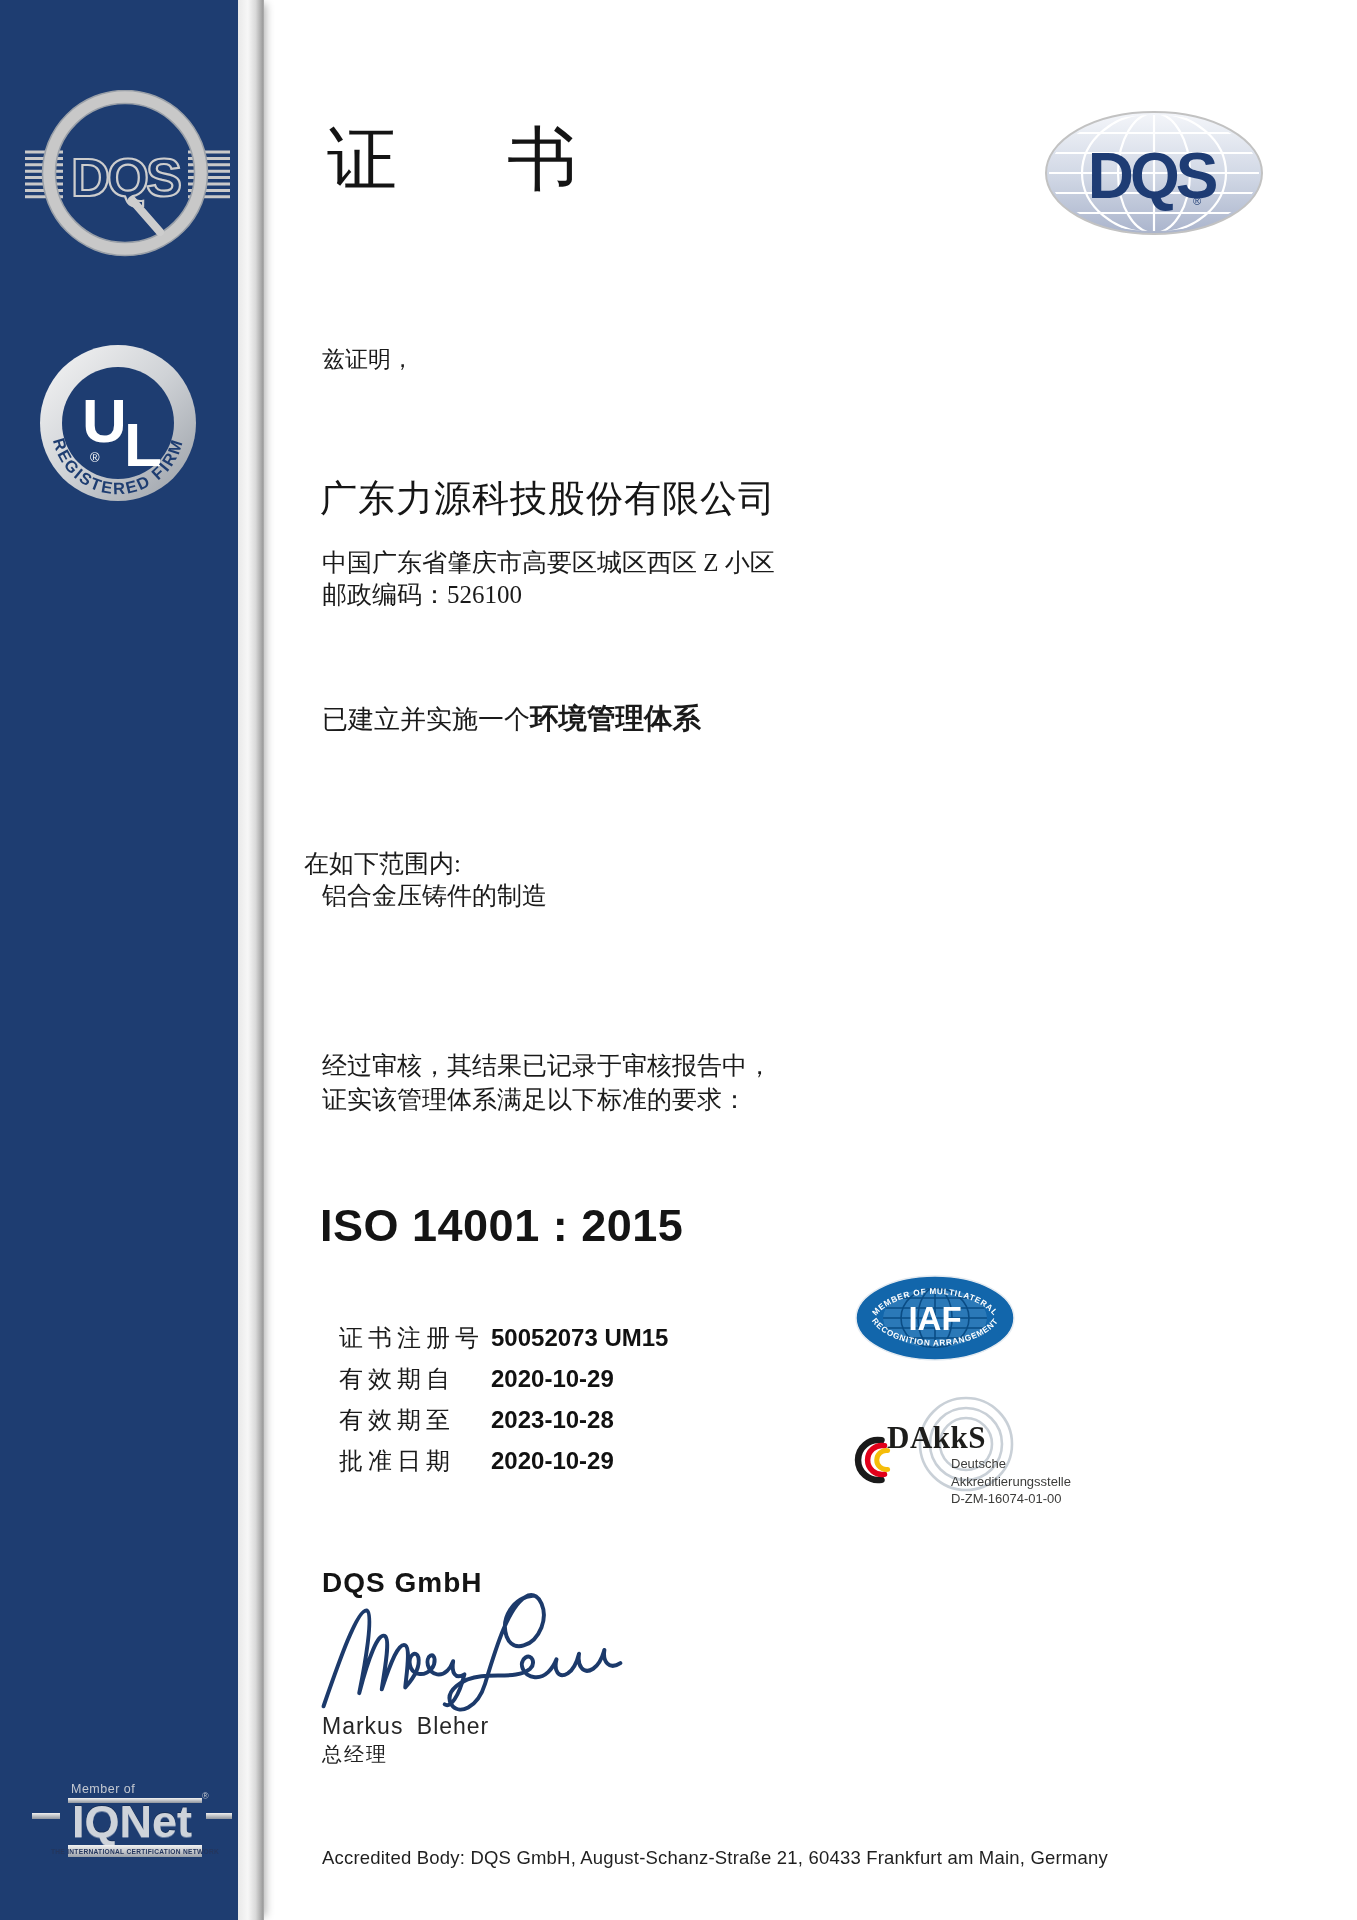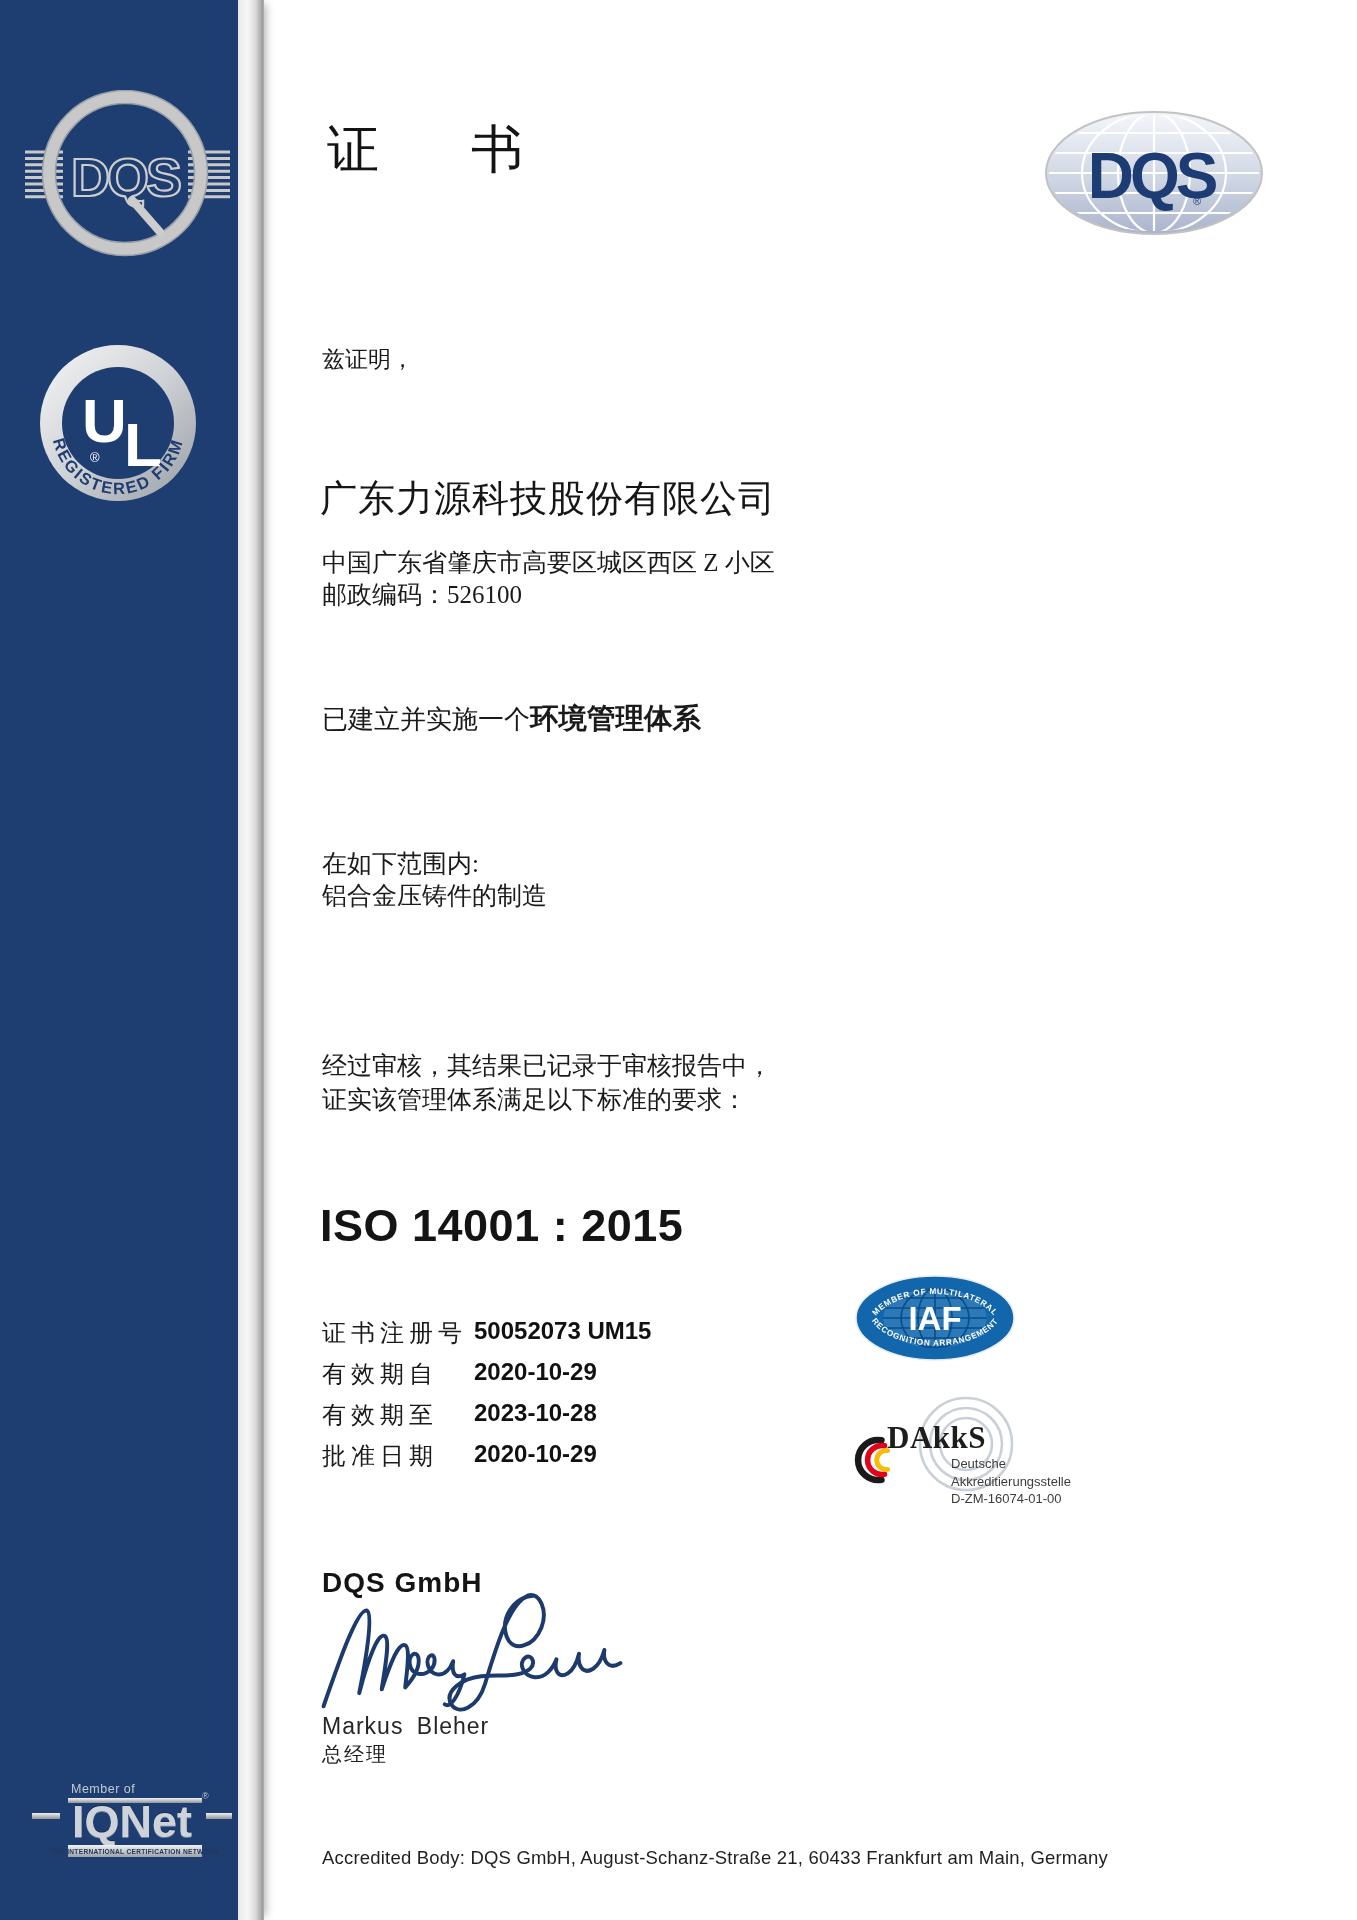--- a/index.html
+++ b/index.html
@@ -13,47 +13,47 @@
   
   .band{position:absolute;left:0;top:0;width:238px;height:1920px;background:#1e3d71;}
   .band-edge{
     position:absolute;left:238px;top:0;width:26px;height:1920px;
     background:linear-gradient(to right,#e9e9e9 0%,#f7f7f7 38%,#d9d9d9 68%,#9b9b9b 96%,#b5b5b5 100%);
     box-shadow:6px 0 9px -4px rgba(0,0,0,0.30);
   }
 
   
   .cert-title{
-    position:absolute;left:327px;top:120px;font-size:52px;line-height:1.15;
+    position:absolute;left:327px;top:120px;font-size:70px;line-height:1.15;
     letter-spacing:20px;color:#141414;white-space:pre;
   }
 
   .t22{font-size:23px;} .t25{font-size:25px;}
   .certify{position:absolute;left:322px;top:344px;}
   .company{position:absolute;left:320px;top:474px;font-size:37px;letter-spacing:1px;color:#161616;}
   .addr{position:absolute;left:322px;top:546px;}
   .postal{position:absolute;left:322px;top:578px;}
 
   .system{position:absolute;left:322px;top:700px;font-size:26px;}
   .system b{font-size:28.5px;font-weight:700;}
 
-  .scope-intro{position:absolute;left:322px;top:847px;text-align:center;}
+  .scope-intro{position:absolute;left:304px;top:847px;text-align:center;}
   .scope-text{position:absolute;left:322px;top:879px;}
 
   .audit1{position:absolute;left:322px;top:1049px;}
   .audit2{position:absolute;left:322px;top:1083px;}
 
   .standard{
     position:absolute;left:320px;top:1156px;font-size:45px;font-weight:700;
     letter-spacing:0.5px;color:#141414;margin-top:44px;
   }
 
   
   .details{position:absolute;left:322px;top:1317px;width:430px;}
-  .drow{display:flex;align-items:flex-start;height:41px;}
+  .drow{display:flex;align-items:center;height:41px;margin-left:17px;}
   .dlabel{width:152px;font-family:"Liberation Serif","DejaVu Serif",serif;font-size:24px;letter-spacing:5px;color:#1a1a1a;flex:0 0 152px;}
   .dvalue{font-size:24px;color:#111;font-weight:bold;}
 
   
   .iaf{position:absolute;left:854px;top:1274px;}
   .dakks{position:absolute;left:846px;top:1392px;}
   .dakks-word{
     position:absolute;left:887px;top:1420px;font-size:31px;font-weight:600;
     font-family:"Liberation Serif","DejaVu Serif",serif;color:#1d1d1b;letter-spacing:0.5px;
   }

